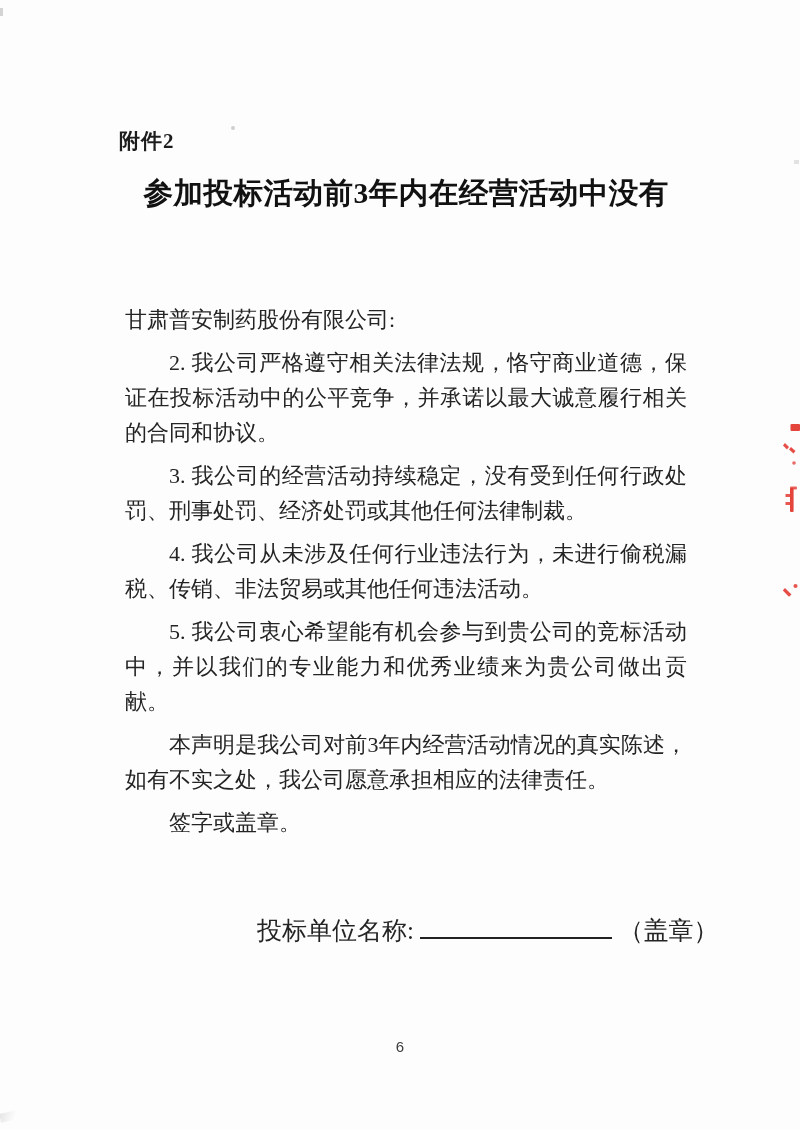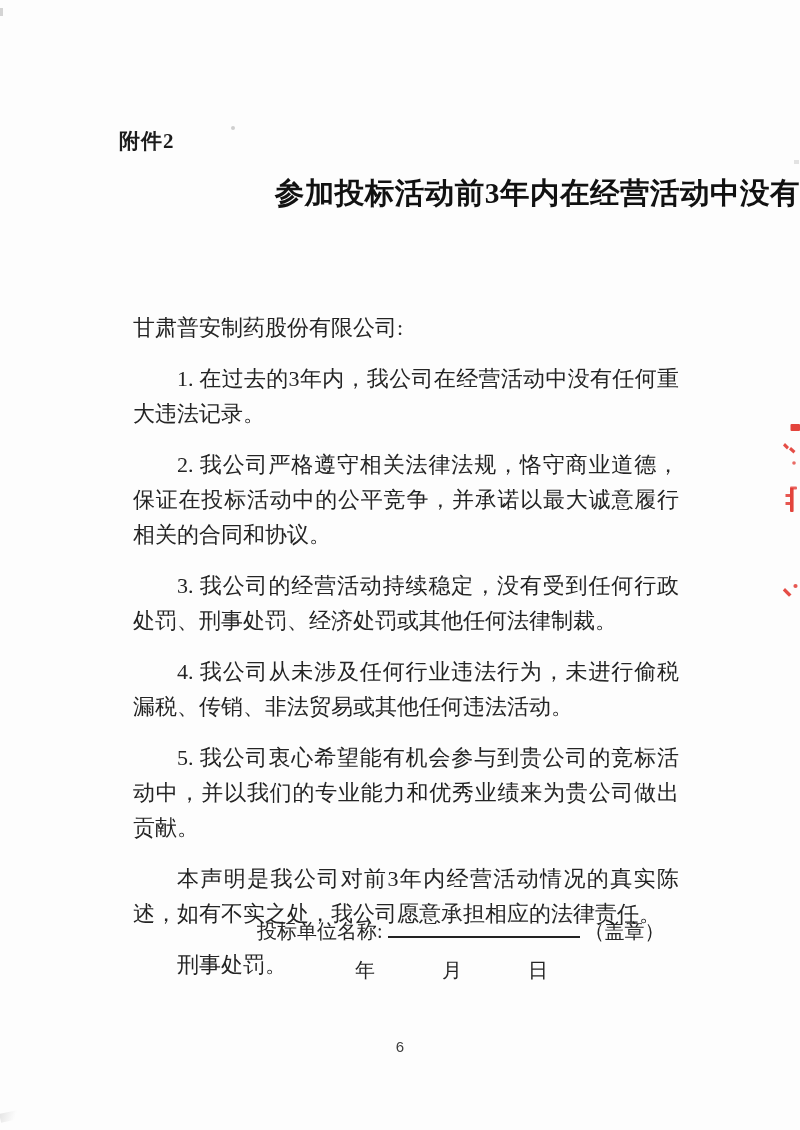--- a/index.html
+++ b/index.html
@@ -20,45 +20,45 @@
     letter-spacing: 1px;
     margin-top: 28px;
   }
 
   .doc-title {
     position: absolute;
     top: 172px; left: 0;
     width: 800px;
     box-sizing: border-box;
     padding-left: 12px;
-    text-align: right;
+    text-align: center;
     font-weight: bold;
     font-size: 29.5px;
     line-height: 43px;
     color: #111;
     letter-spacing: 0.5px;
   }
 
   .body-text {
     position: absolute;
     left: 117px; top: 294px;
     width: 578px;
     font-size: 22px;
     line-height: 35px;
     text-align: justify;
     text-justify: inter-ideograph;
     color: #242424;
   }
-  .body-text p { margin: 16px; padding: 0; }
+  .body-text p { margin: 8px; padding: 0; }
   .body-text p.indent { text-indent: 2em; }
 
   .signature-block {
     position: absolute;
     left: 257px; top: 912px;
-    font-size: 20px;
+    font-size: 25px;
     line-height: 38.5px;
     color: #242424;
     white-space: nowrap;
   }
   .sig-underline {
     display: inline-block;
     border-bottom: 2px solid #222;
     height: 20px;
     vertical-align: baseline;
   }
@@ -114,39 +114,33 @@
 <div class="attachment-label">附件2</div>
 
 <div class="speck-after-label"></div>
 
 <div class="doc-title">
   <div>参加投标活动前3年内在经营活动中没有</div>
 </div>
 
 <div class="body-text">
     <p class="">甘肃普安制药股份有限公司:</p>
-    <p class="indent">1. 在过去的3年内，我公司在经营活动中没有任何重大违法记录。</p>
     <p class="indent">2. 我公司严格遵守相关法律法规，恪守商业道德，保证在投标活动中的公平竞争，并承诺以最大诚意履行相关的合同和协议。</p>
     <p class="indent">3. 我公司的经营活动持续稳定，没有受到任何行政处罚、刑事处罚、经济处罚或其他任何法律制裁。</p>
     <p class="indent">4. 我公司从未涉及任何行业违法行为，未进行偷税漏税、传销、非法贸易或其他任何违法活动。</p>
     <p class="indent">5. 我公司衷心希望能有机会参与到贵公司的竞标活动中，并以我们的专业能力和优秀业绩来为贵公司做出贡献。</p>
     <p class="indent">本声明是我公司对前3年内经营活动情况的真实陈述，如有不实之处，我公司愿意承担相应的法律责任。</p>
-    <p class="indent">刑事处罚。</p>
+    <p class="indent">签字或盖章。</p>
   </div>
 
 <div class="signature-block">
   <div class="sig-line">
     <span>投标单位名称:</span>
     <span class="sig-underline u1"></span>
     <span>（盖章）</span>
-  </div>
-  <div class="sig-line">
-    <span class="date-year">年</span>
-    <span class="date-month">月</span>
-    <span class="date-day">日</span>
   </div>
 </div>
 
 <div class="page-number">6</div>
 
 <svg class="red-ink" viewBox="0 0 22 190" xmlns="http://www.w3.org/2000/svg">
   <g fill="#e23a32">
     <rect x="12.5" y="6" width="9.5" height="7" rx="1" opacity="0.95"></rect>
     <polygon points="7,25 11,29 9,31.5 5,27.5" opacity="0.9"></polygon>
     <polygon points="13,29 17.5,33 15.5,35.5 11,31.5" opacity="0.9"></polygon>

